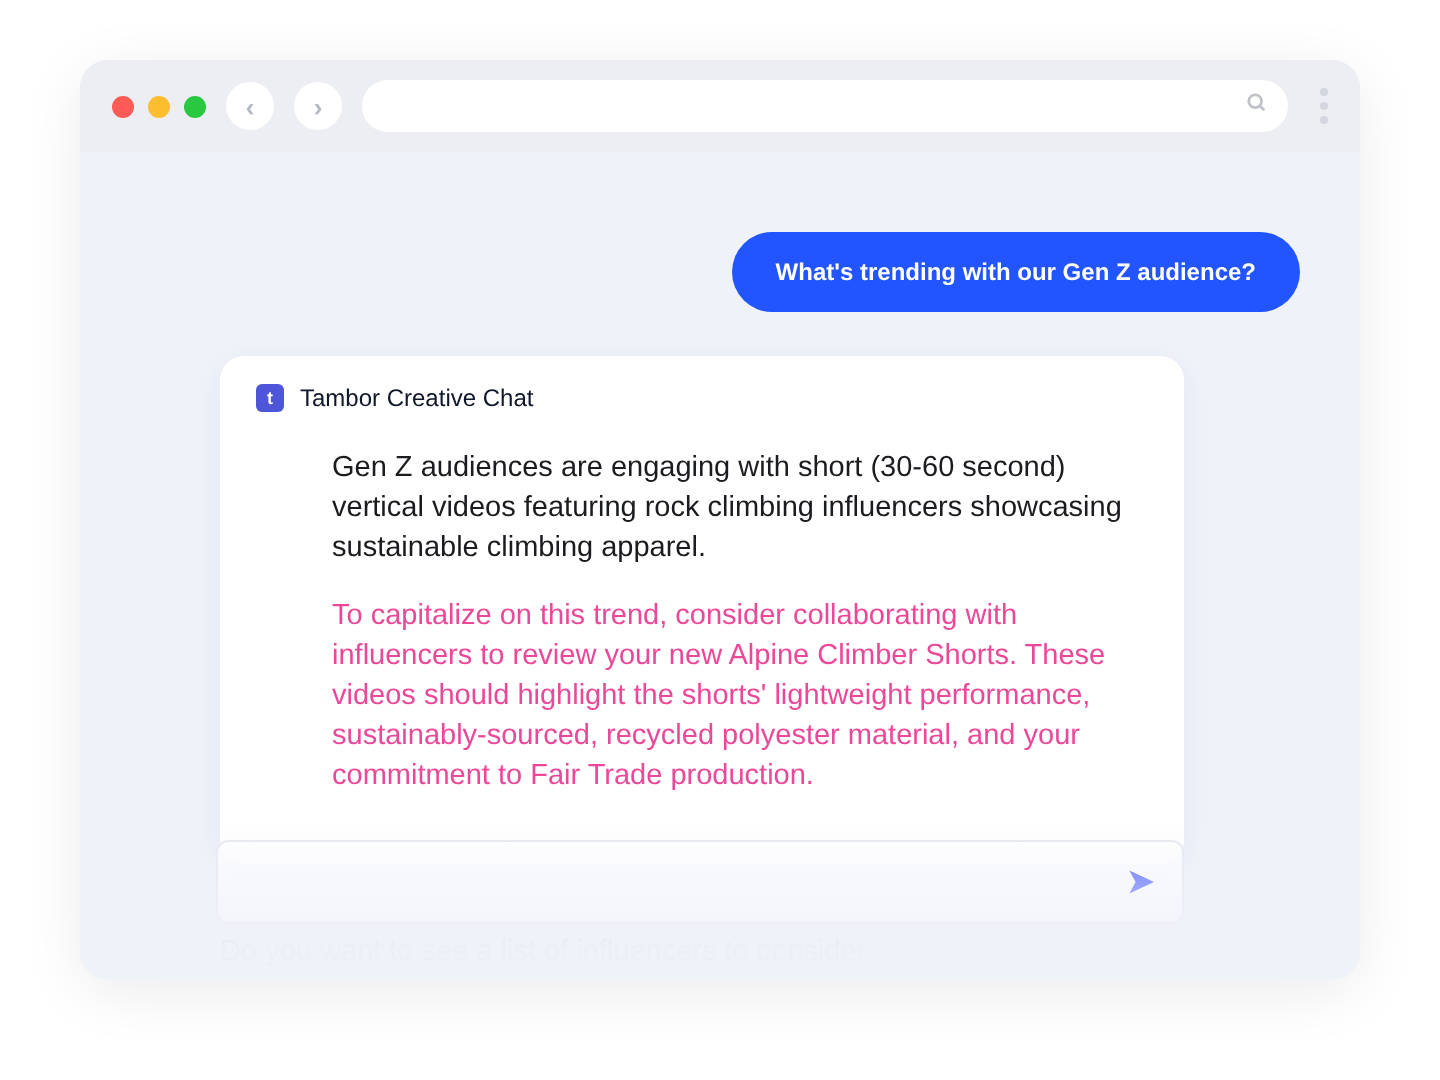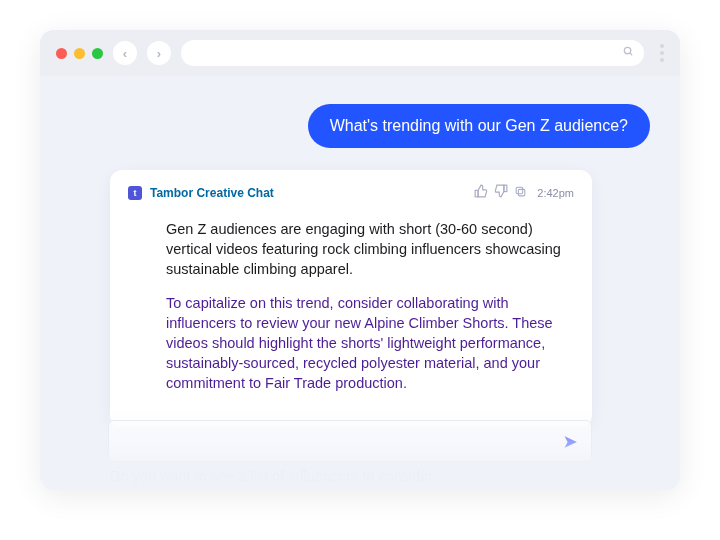--- a/index.html
+++ b/index.html
@@ -61,27 +61,28 @@
       width: 4px; height: 4px; border-radius: 50%; background: #d3d6de;
     }
     .chat-area {
       padding: 28px 30px 0 30px;
       position: relative;
       height: calc(100% - 46px);
     }
     .user-bubble {
       background: #2255ff;
       color: #ffffff;
-      font-size: 16px;
-      font-weight: 400;
+      font-size: 12px;
+      font-weight: 700;
       padding: 13px 22px;
       border-radius: 22px;
       float: right;
       margin-bottom: 22px;
       max-width: 74%;
+      margin-top: 12px;
     }
     .response-card {
       clear: both;
       background: #ffffff;
       border-radius: 12px;
       padding: 14px 0 20px 0;
       box-shadow: 0 4px 16px rgba(40,50,90,0.06);
       margin-left: 40px;
       margin-right: 58px;
       position: relative;
@@ -96,38 +97,38 @@
       width: 14px; height: 14px;
       background: #4e55d8;
       border-radius: 3px;
       color: #fff;
       font-size: 9px;
       display: flex; align-items:center; justify-content:center;
       font-weight: 700;
     }
     .chat-title {
       font-size: 12px;
-      color: #0369a1;
-      font-weight: 700;
+      color: #0f172a;
+      font-weight: 400;
       flex: 1;
     }
     .card-meta { display: flex; align-items: center; gap: 6px; }
     .thumb { color: #a8adc0; font-size: 13px; }
     .copy-ico { color: #a8adc0; font-size: 12px; }
     .timestamp { font-size: 11px; color: #8a8fa5; font-weight: 500; margin-left: 4px;}
     .response-body {
       padding: 4px 26px 0 26px;
       font-size: 14.5px;
       line-height: 1.38;
       color: #1b1c1f;
       margin-left: 30px;
     }
     .response-body p { margin-bottom: 14px; }
     .response-body p.fading {
-      color: #4c1d95;
+      color: #ec4899;
       position: relative;
     }
     .input-overlay {
       position: absolute;
       left: 68px;
       right: 88px;
       bottom: 28px;
       height: 42px;
       background: rgba(255,255,255,0.88);
       border: 1px solid #e6e8f0;
@@ -196,41 +197,20 @@
   </div>
 
   <div class="chat-area">
 
     <div class="user-bubble">What's trending with our Gen Z audience?</div>
 
     <div class="response-card">
       <div class="card-header">
         <div class="brand-mark">t</div>
         <div class="chat-title">Tambor Creative Chat</div>
-        <div class="card-meta">
-          <span class="thumb">
-            <svg width="14" height="14" viewBox="0 0 24 24" fill="none" stroke="#a8adc0" stroke-width="2">
-                <path d="M7 22V11l5-9c1.5 0 3 1 3 3v5h5c1 0 2 1 1.7 2.3L19 22H7z"></path>
-                <rect x="2" y="11" width="5" height="11"></rect>
-              </svg>
-          </span>
-          <span class="thumb">
-            <svg width="14" height="14" viewBox="0 0 24 24" fill="none" stroke="#a8adc0" stroke-width="2">
-                <path d="M17 2v11l-5 9c-1.5 0-3-1-3-3v-5H4c-1 0-2-1-1.7-2.3L5 2h12z"></path>
-                <rect x="17" y="2" width="5" height="11"></rect>
-              </svg>
-          </span>
-          <span class="copy-ico">
-            <svg width="13" height="13" viewBox="0 0 24 24" fill="none" stroke="#a8adc0" stroke-width="2">
-                <rect x="8" y="8" width="12" height="12" rx="2"></rect>
-                <rect x="4" y="4" width="12" height="12" rx="2"></rect>
-              </svg>
-          </span>
-          <span class="timestamp">2:42pm</span>
-        </div>
       </div>
       <div class="response-body">
         <p>Gen Z audiences are engaging with short (30-60 second) vertical videos featuring rock climbing influencers showcasing sustainable climbing apparel.</p>
         <p class="fading">To capitalize on this trend, consider collaborating with influencers to review your new Alpine Climber Shorts. These videos should highlight the shorts' lightweight performance, sustainably-sourced, recycled polyester material, and your commitment to Fair Trade production.</p>
       </div>
     </div>
 
     <div class="followup">Do you want to see a list of influencers to consider</div>
 
     <div class="input-overlay">

